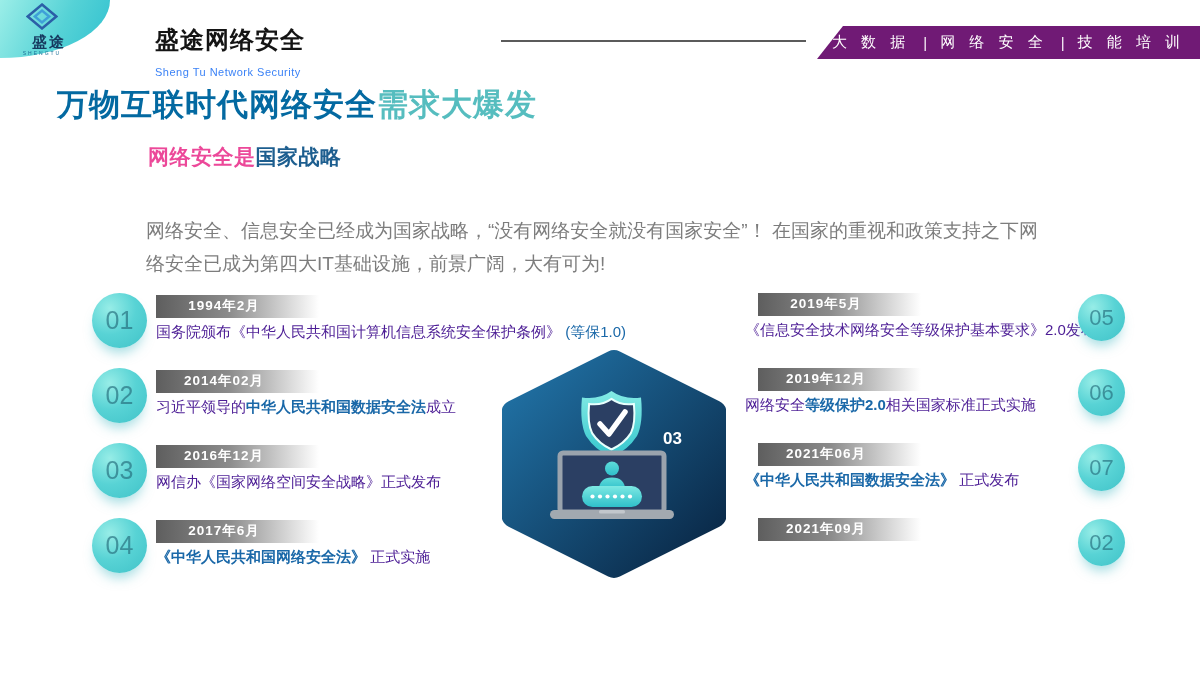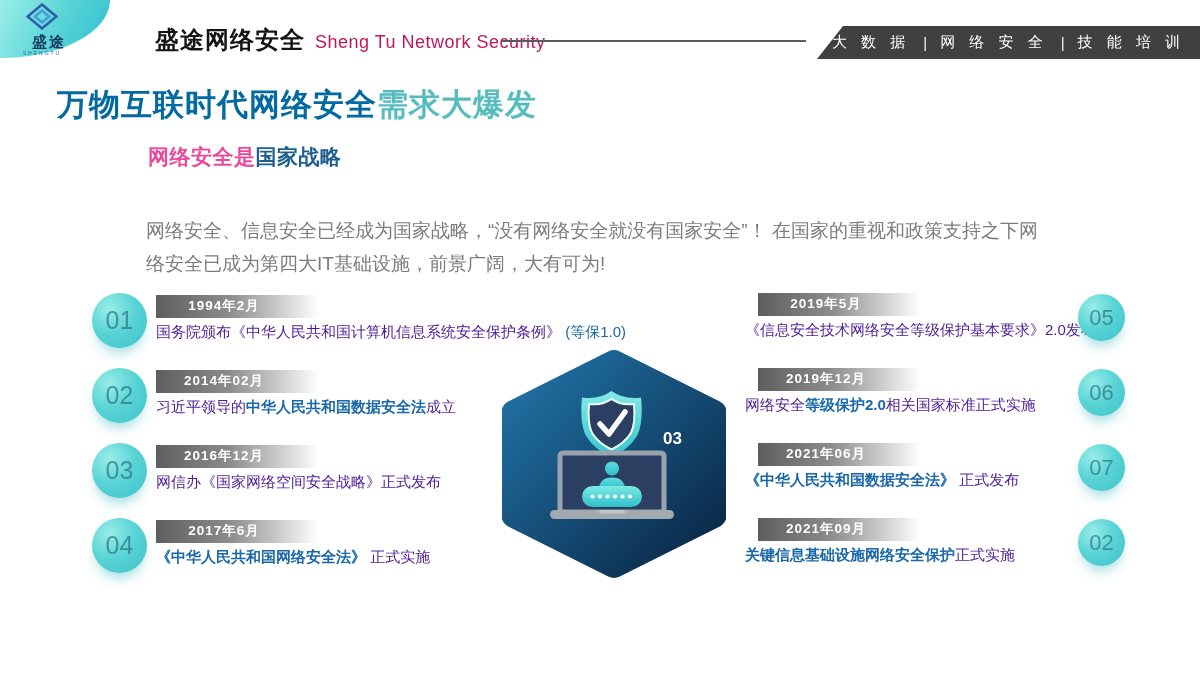--- a/index.html
+++ b/index.html
@@ -9,26 +9,26 @@
   }
   
   .logo-blob{
     position:absolute;left:0;top:0;width:110px;height:58px;
     background:linear-gradient(115deg,#9beee8 0%,#55d2d6 55%,#2fc0cf 100%);
     border-radius:0 0 100% 0;
   }
   .logo-inner{position:absolute;left:18px;top:3px;width:48px;text-align:center;line-height:1;}
   .logo-zh{font-size:15px;font-weight:bold;color:#16395f;letter-spacing:2px;margin-top:1px;text-align:right;}
   .logo-en{font-size:5px;color:#1d6f96;letter-spacing:2px;margin-top:2px;}
-  .brand{position:absolute;left:155px;top:24px;display:flex;align-items:baseline;gap:10px;}
+  .brand{position:absolute;left:155px;top:24px;display:flex;align-items:baseline;gap:10px;flex-direction:column;}
   .brand-zh{font-size:24px;font-weight:900;color:#141414;letter-spacing:1px;}
-  .brand-en{font-size:18px;color:#be185d;letter-spacing:0.5px;}
+  .brand-en{font-size:11px;color:#3b82f6;letter-spacing:0.5px;}
   .header-divider{position:absolute;left:501px;top:40px;width:305px;height:2px;background:#5b5b5b;}
   .ribbon{
-    position:absolute;right:0;top:26px;width:383px;height:33px;background:#404040;
+    position:absolute;right:0;top:26px;width:383px;height:33px;background:#701a75;
     clip-path:polygon(26px 0,100% 0,100% 100%,0 100%);
     display:flex;align-items:center;justify-content:center;gap:13px;
     color:#fff;font-size:15px;letter-spacing:5px;
   }
   .ribbon .sep{letter-spacing:0;font-weight:300;opacity:.95;}
   
   .page-title{position:absolute;left:57px;top:84px;font-size:31px;font-weight:900;letter-spacing:1px;}
   .page-title .t-main{color:#0369a1;}
   .page-title .t-accent{color:#56bdbf;}
   .sub-title{position:absolute;left:148px;top:143px;font-size:21px;font-weight:800;letter-spacing:0.5px;}
@@ -157,21 +157,20 @@
     <div class="tl-row">
       <div class="tl-body">
         <span class="date-badge">2021年06月</span>
         <div class="tl-desc"><span class="seg-blue-bold">《中华人民共和国数据安全法》</span><span class="seg-gray"> 正式发布</span></div>
       </div>
       <div class="tl-circle">07</div>
     </div>
     <div class="tl-row">
       <div class="tl-body">
         <span class="date-badge">2021年09月</span>
-        <div class="tl-desc"><span class="seg-blue-bold">关键信息基础设施网络安全保护</span><span class="seg-gray">正式实施</span></div>
       </div>
       <div class="tl-circle">02</div>
     </div>
   </div>
 
   <div class="hex-wrap">
     <svg width="224" height="232" viewBox="0 0 224 232">
       <defs>
         <linearGradient id="hexg" x1="0" y1="0" x2="1" y2="1">
           <stop offset="0" stop-color="#2174a8"></stop>

